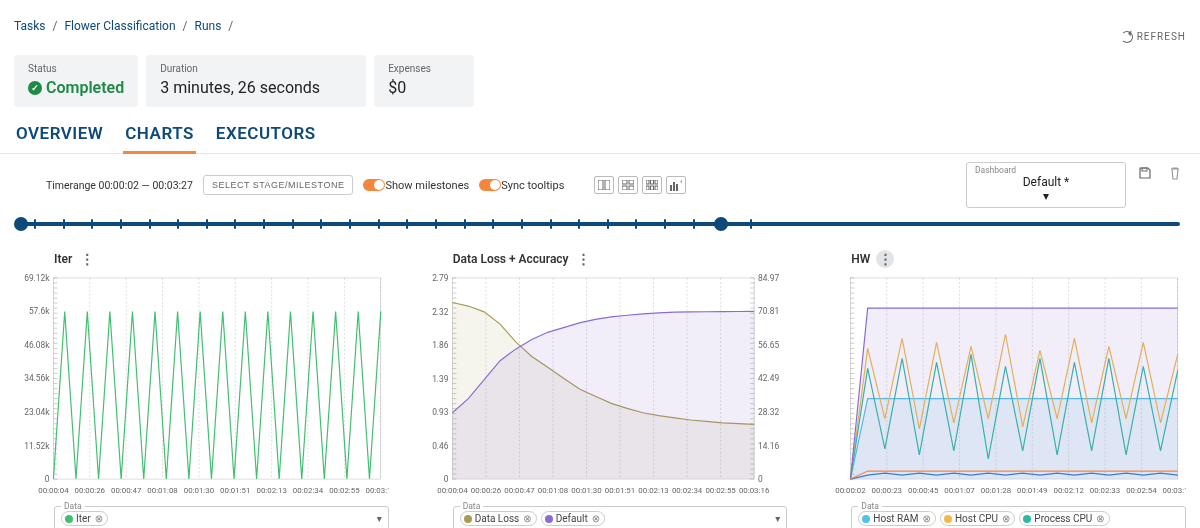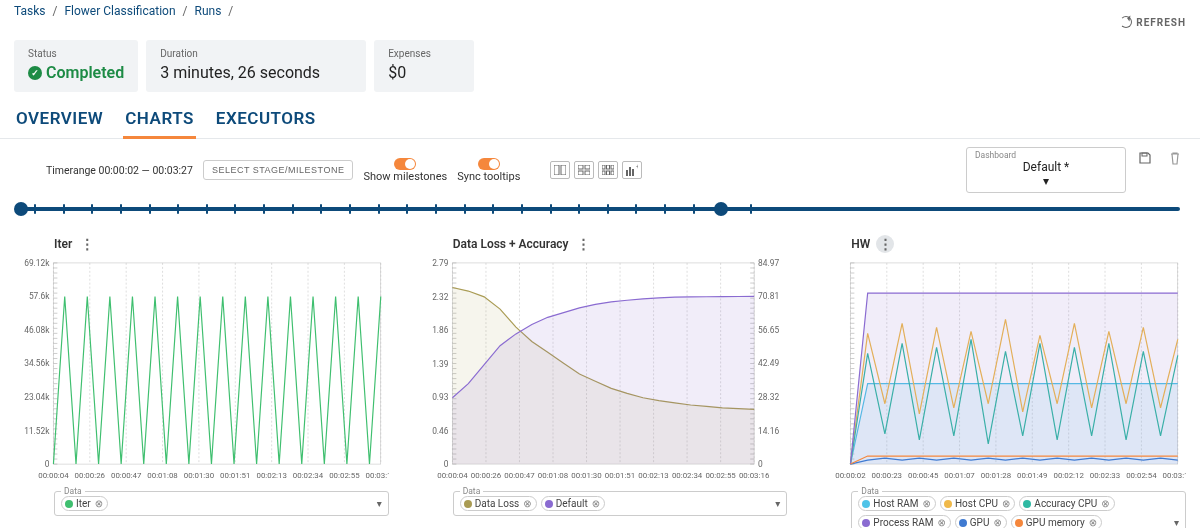--- a/index.html
+++ b/index.html
@@ -1,24 +1,24 @@
 <!DOCTYPE html>
 <html><head>
 <meta charset="utf-8">
 <style>
   * { box-sizing: border-box; margin: 0; padding: 0; }
   body { font-family: -apple-system, BlinkMacSystemFont, "Segoe UI", Roboto, Arial, sans-serif; font-size: 12px; color: #333; background: #fff; width: 1200px; height: 528px; overflow: hidden; }
 
   
-  .top { padding: 4px 14px 2px; display: flex; justify-content: space-between; align-items: flex-start; }
+  .top { padding: 19px 14px 2px; display: flex; justify-content: space-between; align-items: flex-start; }
   .breadcrumb { color: #0d4a7a; font-size: 12px; }
   .breadcrumb .sep { color: #666; margin: 0 4px; }
   .breadcrumb .cur { color: #0d4a7a; }
   .run-name { color: #666; font-size: 11px; margin: 2px 0 0 14px; }
-  .refresh { font-size: 10px; letter-spacing: 1px; color: #666; cursor: pointer; display: flex; align-items: flex-end; gap: 4px; margin-top: 12px; font-weight: bold; }
+  .refresh { font-size: 10px; letter-spacing: 1px; color: #666; cursor: pointer; display: flex; align-items: flex-start; gap: 4px; margin-top: 12px; }
   .refresh-icon { display: inline-block; width: 12px; height: 12px; border: 1.5px solid #666; border-radius: 50%; border-left-color: transparent; position: relative; }
   .refresh-icon::after { content: ''; position: absolute; top: -2px; left: 3px; border: 3px solid transparent; border-right-color: #666; transform: rotate(10deg); }
 
   
   .cards { display: flex; gap: 8px; padding: 10px 14px 8px; }
   .card { background: #f1f3f5; border-radius: 3px; padding: 8px 14px 10px; min-width: 100px; }
   .card-label { font-size: 10px; color: #666; margin-bottom: 4px; }
   .card-value { font-size: 16px; color: #222; }
   .card-value.success { color: #1d8b45; font-weight: 600; display: flex; align-items: center; gap: 4px; }
   .check-icon { display: inline-flex; width: 14px; height: 14px; border-radius: 50%; background: #1d8b45; color: #fff; align-items: center; justify-content: center; font-size: 9px; }
@@ -27,21 +27,21 @@
   .tabs { display: flex; gap: 18px; padding: 0 14px; border-bottom: 1px solid #e5e8eb; font-size: 17px; letter-spacing: 0.5px; }
   .tab { padding: 8px 2px 10px; cursor: pointer; color: #0d4a7a; font-weight: 600; position: relative; }
   .tab.active { }
   .tab.active::after { content: ''; position: absolute; left: 0; right: 0; bottom: -1px; height: 3px; background: #f5873c; }
 
   
   .toolbar { display: flex; align-items: center; gap: 10px; padding: 8px 14px 4px; flex-wrap: wrap; }
   .toolbar-left { display: flex; align-items: center; gap: 10px; flex: 1; margin-left: 32px; }
   .timerange { font-size: 10.5px; color: #333; }
   .stage-btn { font-size: 9px; letter-spacing: 0.5px; color: #666; border: 1px solid #ccc; background: #fff; border-radius: 3px; padding: 4px 8px; cursor: pointer; }
-  .toggle { display: flex; align-items: center; gap: 0; font-size: 11px; color: #333; cursor: pointer; flex-direction: column; }
+  .toggle { display: flex; align-items: center; gap: 0; font-size: 11px; color: #333; cursor: pointer; }
   .switch { width: 22px; height: 12px; background: #f5873c; border-radius: 6px; position: relative; }
   .switch::after { content: ''; position: absolute; right: 1px; top: 1px; width: 10px; height: 10px; background: #fff; border-radius: 50%; }
   .layout-icons { display: flex; gap: 4px; }
   .layout-btn { width: 20px; height: 18px; border: 1px solid #bbb; border-radius: 2px; background: #fff; cursor: pointer; display: flex; align-items: center; justify-content: center; color: #666; font-size: 10px; }
   .toolbar-right { display: flex; align-items: flex-start; gap: 8px; }
   .dash-wrap { border: 1px solid #ccc; border-radius: 3px; padding: 2px 8px 4px; min-width: 160px; position: relative; }
   .dash-label { font-size: 8.5px; color: #888; }
   .dash-value { font-size: 12px; color: #222; display: flex; justify-content: space-between; align-items: center; cursor: pointer; flex-direction: column; }
   .icon-btn { width: 22px; height: 22px; display: flex; align-items: center; justify-content: center; color: #666; cursor: pointer; font-size: 14px; }
 
@@ -555,21 +555,21 @@
             <span>Host RAM</span>
             <span class="x">⊗</span>
           </span>
         <span class="chip">
             <span class="dot" style="background:#f0b94a"></span>
             <span>Host CPU</span>
             <span class="x">⊗</span>
           </span>
         <span class="chip">
             <span class="dot" style="background:#2fb9a3"></span>
-            <span>Accuracy CPU</span>
+            <span>Process CPU</span>
             <span class="x">⊗</span>
           </span>
         <span class="chip">
             <span class="dot" style="background:#8a6bd1"></span>
             <span>Process RAM</span>
             <span class="x">⊗</span>
           </span>
         <span class="chip">
             <span class="dot" style="background:#3f7ad1"></span>
             <span>GPU</span>

